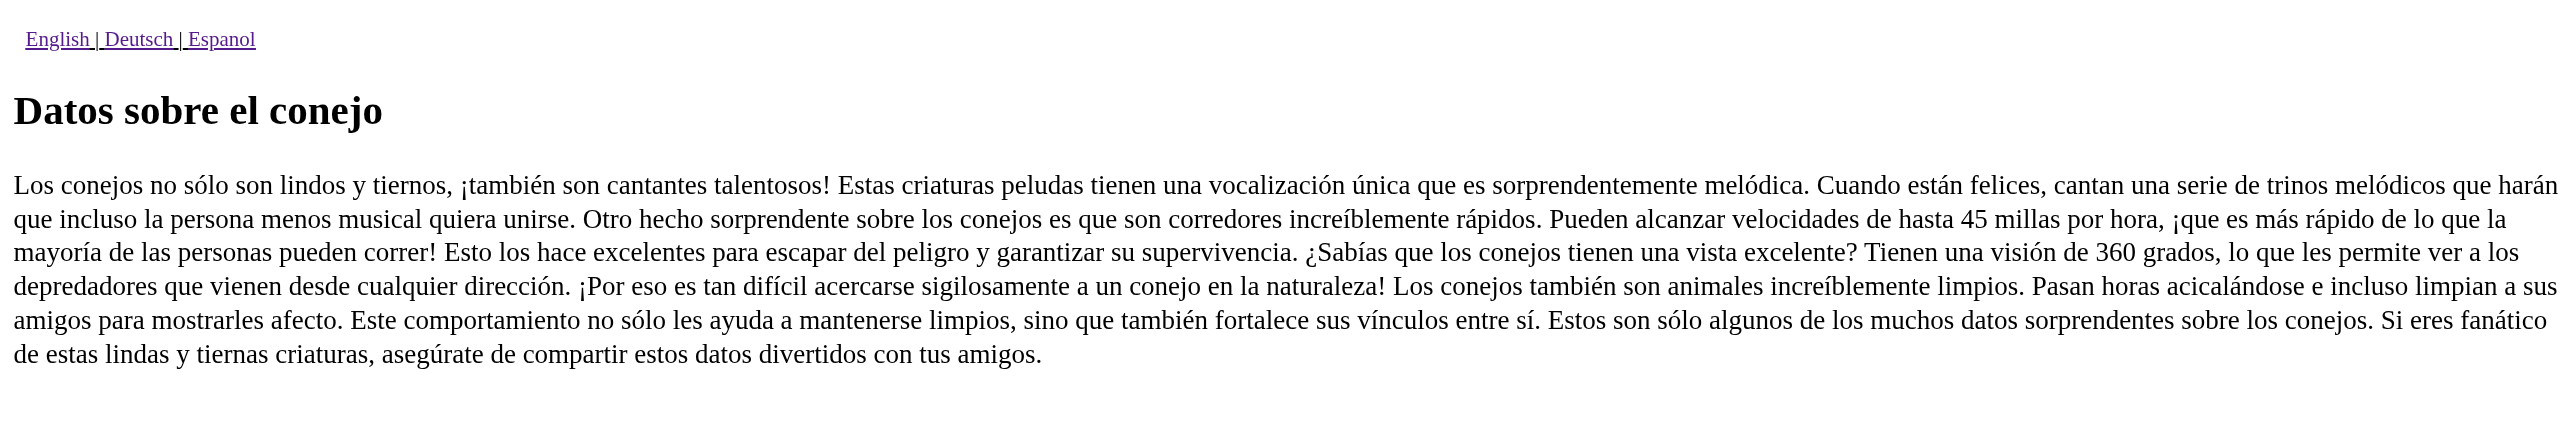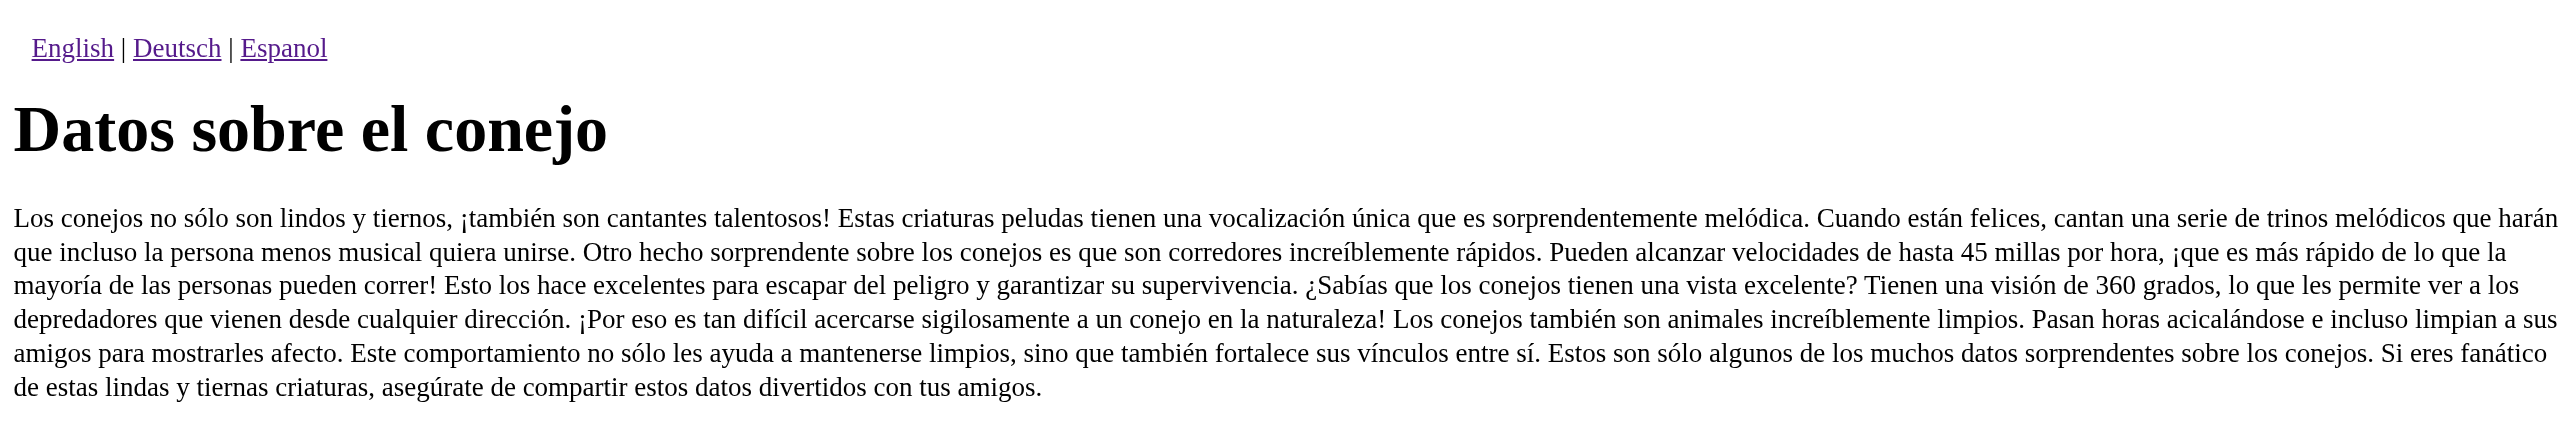--- a/index.html
+++ b/index.html
@@ -7,35 +7,36 @@
     color: #000000;
   }
   body {
     margin: 13.6px;
     width: 2549px;
     font-family: "Liberation Serif", "DejaVu Serif", serif;
     font-size: 27px;
     line-height: 1.25;
   }
   .lang-nav {
-    font-size: 27px;
-    margin: 18px;
+    font-size: 21px;
+    margin: 12px;
+    text-decoration: underline;
   }
   .lang-nav a {
     color: #551A8B;
     text-decoration: underline;
     cursor: pointer;
   }
   .sep {
     color: #000000;
   }
   h1.page-title {
-    font-size: 66px;
+    font-size: 41px;
     font-weight: bold;
-    margin: 28px 0 36px 0;
+    margin: 36px 0 36px 0;
     line-height: 1.1;
   }
   p.article {
     margin: 18px 0;
     font-size: 27px;
   }
 </style>
 </head>
 <body>
 

